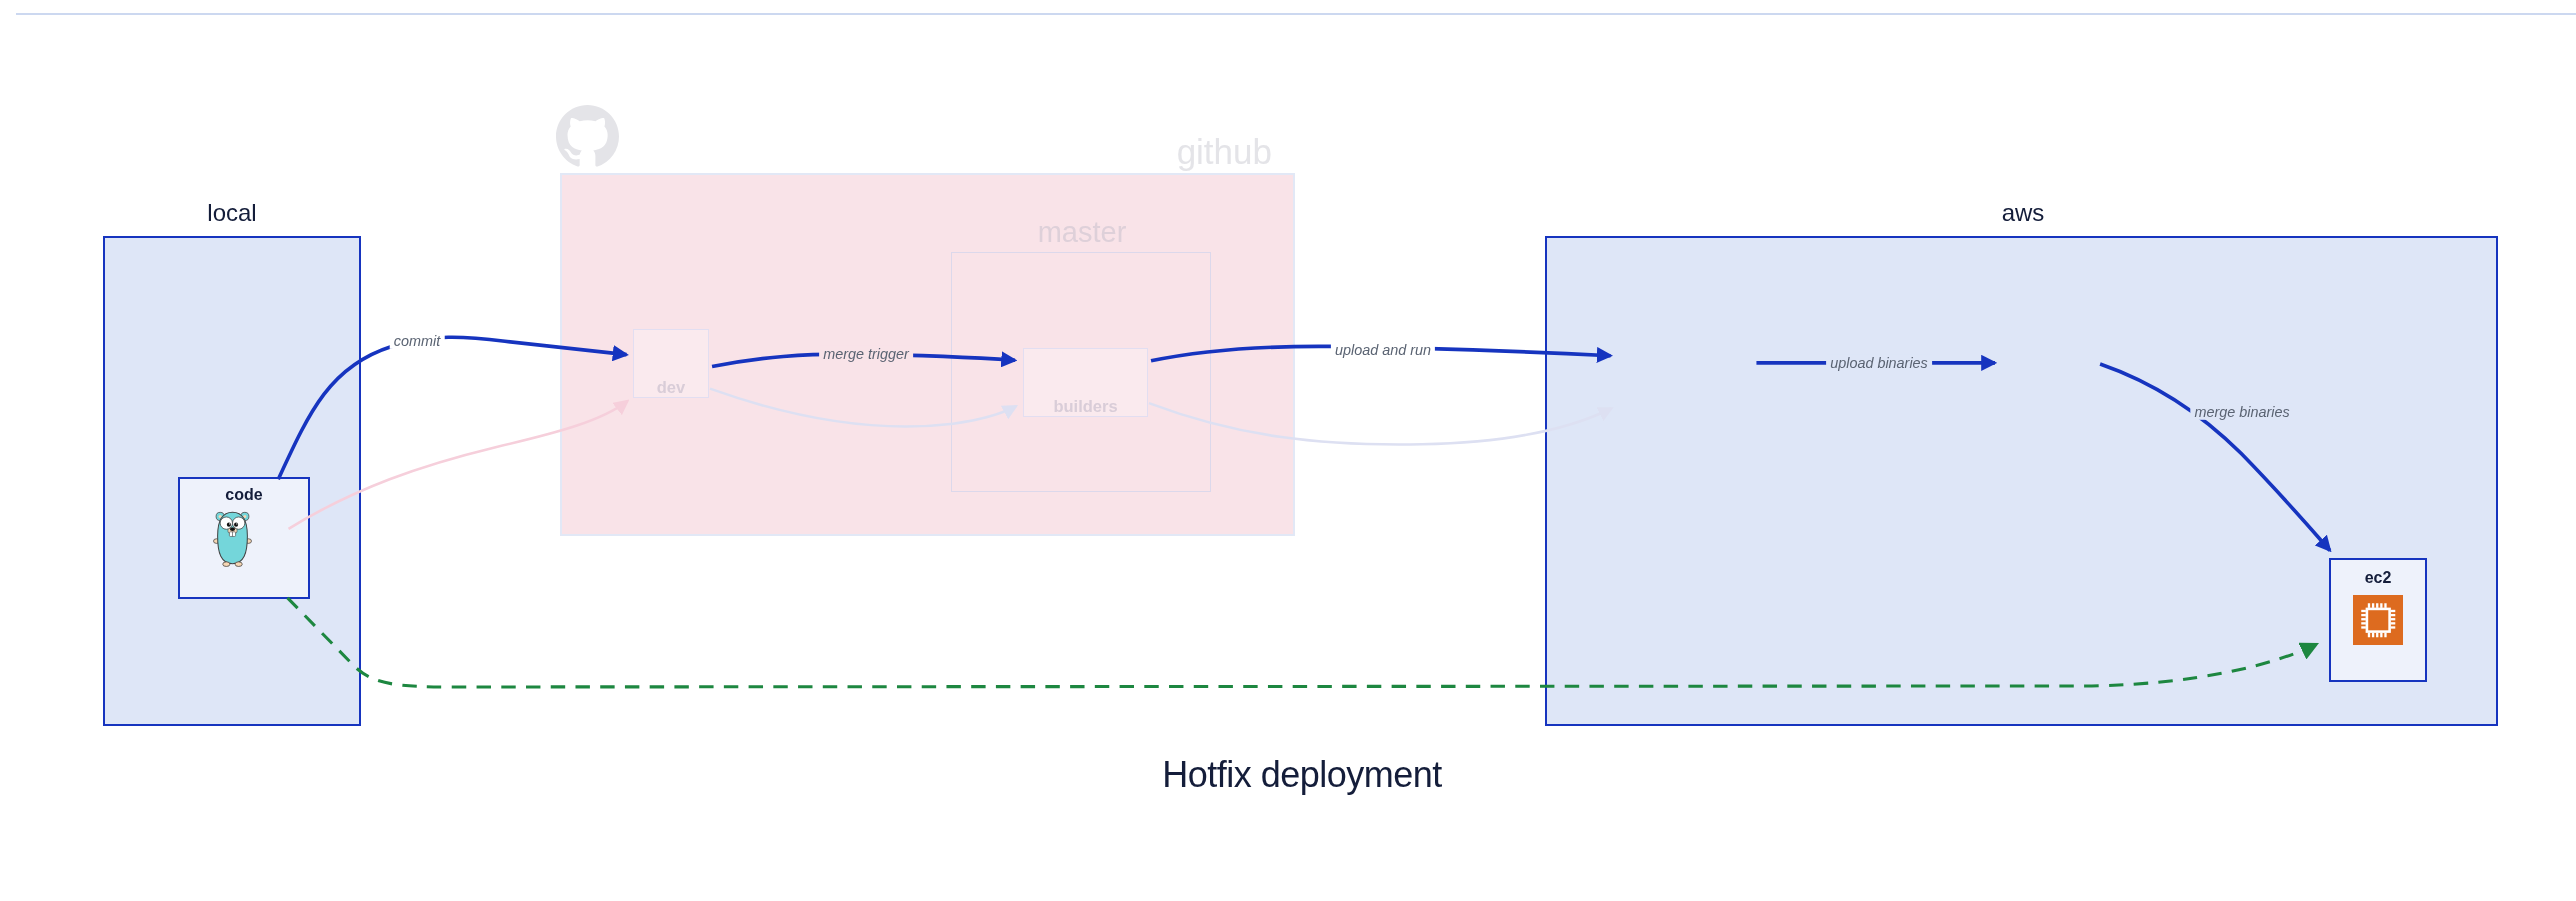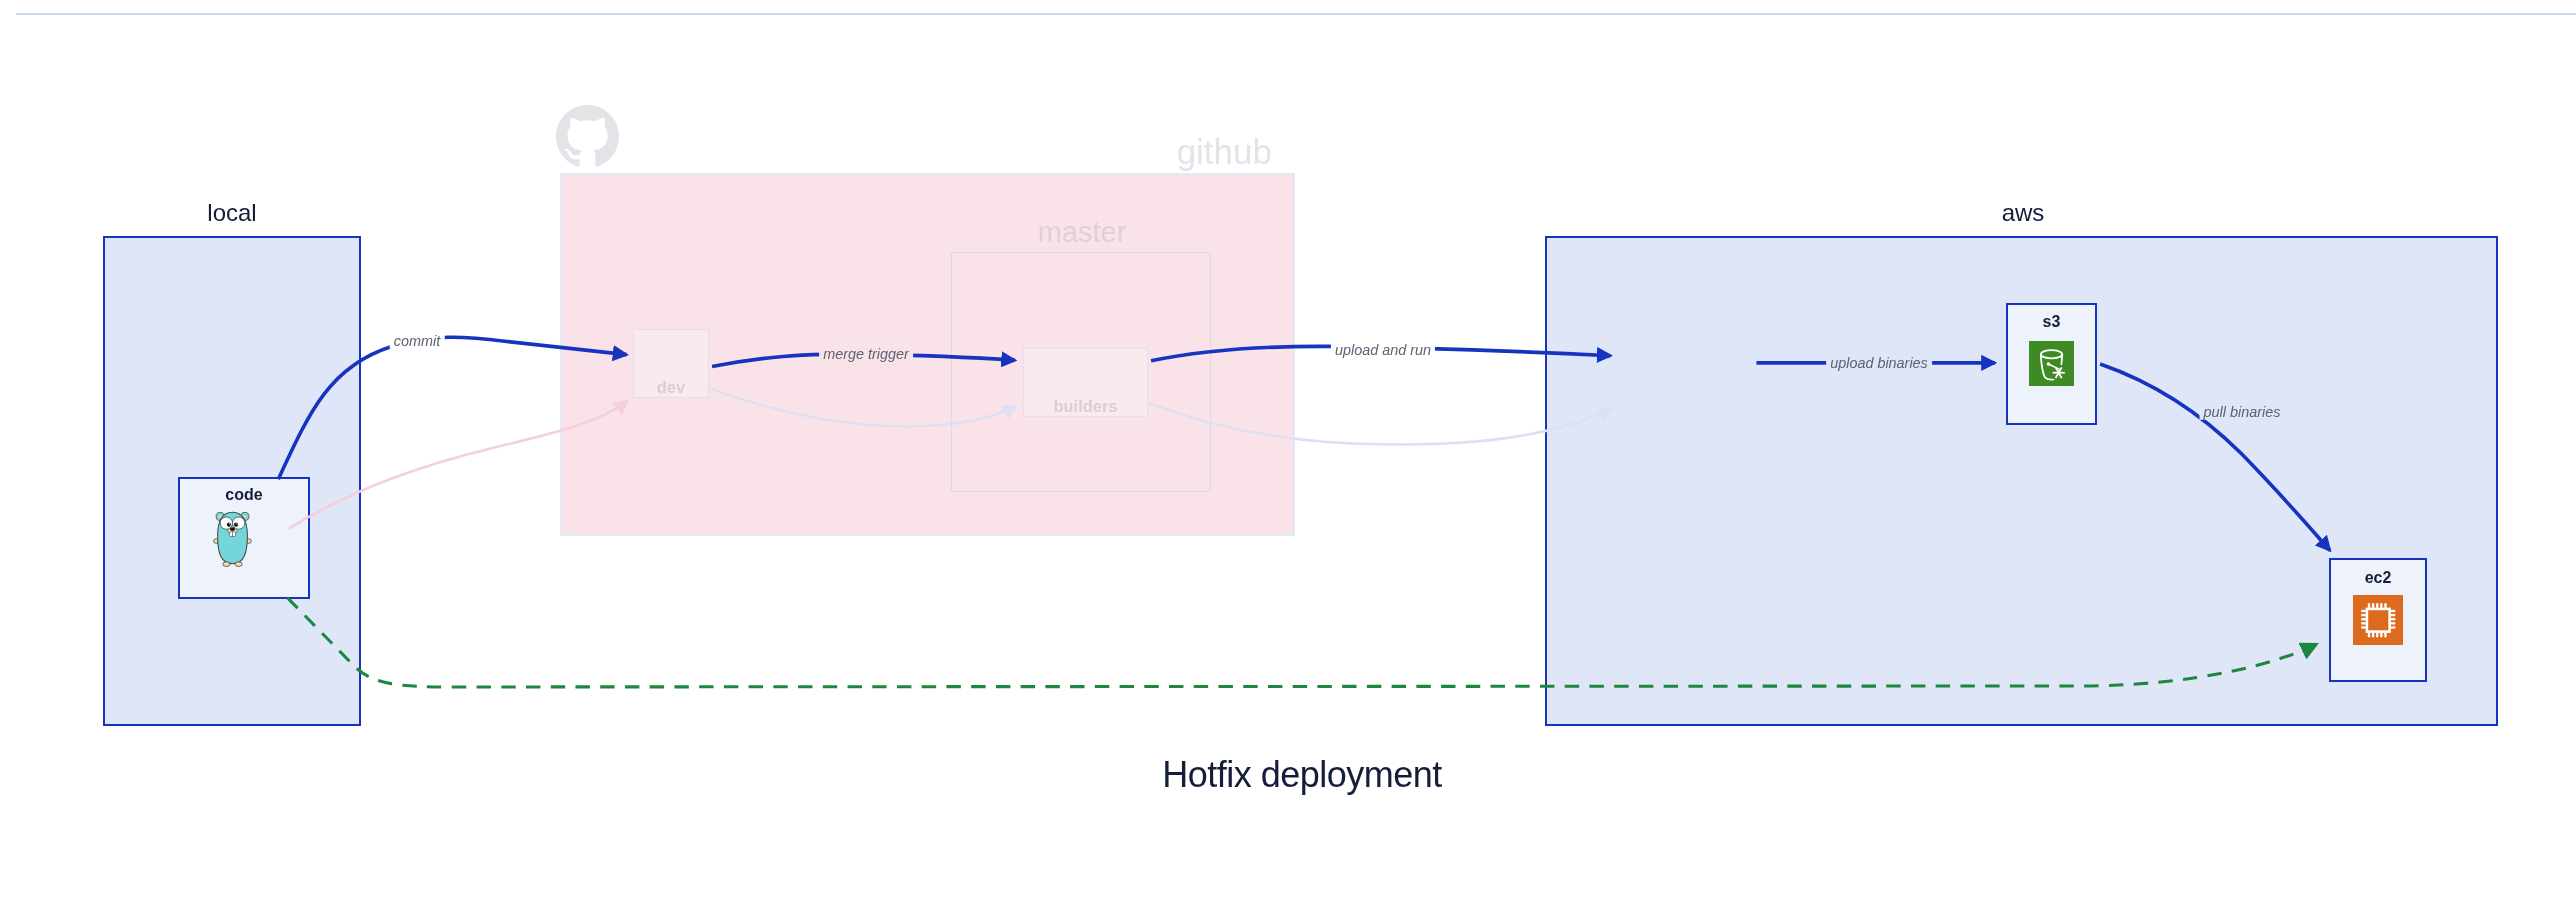--- a/index.html
+++ b/index.html
@@ -109,34 +109,20 @@
       <circle cx="32.5" cy="28.5" r="1.2" fill="#fff"></circle>
       <circle cx="46.5" cy="28.5" r="1.2" fill="#fff"></circle>
       <ellipse cx="38" cy="42" rx="9" ry="6" fill="#f6d7b4" stroke="#444" stroke-width="1.2"></ellipse>
       <ellipse cx="38" cy="39" rx="5" ry="3.5" fill="#111"></ellipse>
       <rect x="32" y="44" width="12" height="9" rx="2" fill="#fff" stroke="#444" stroke-width="1.2"></rect>
       <line x1="38" y1="44" x2="38" y2="53" stroke="#444" stroke-width="1.2"></line>
     </svg>
   </div>
 
 
-  <div class="node s3-node">
-    <div class="node-label" style="top:8.2px">s3</div>
-    <svg class="icon" style="left:20.6px;top:36px;width:45px;height:45px" viewBox="0 0 88 88">
-      <rect x="0" y="0" width="88" height="88" fill="#3e8b26"></rect>
-      <path d="M23 26 C24 45 27 63 31 71 C38 77 50 77 57 71 C61 63 64 45 65 26" class="white-stroke" stroke-width="3.5"></path>
-      <ellipse cx="44" cy="26" rx="21" ry="8" class="white-stroke" stroke-width="3.5"></ellipse>
-      <circle cx="58" cy="62" r="16" fill="#3e8b26"></circle>
-      <circle cx="38" cy="45" r="3.5" fill="#fff"></circle>
-      <line x1="38" y1="45" x2="61" y2="56" class="white-stroke" stroke-width="3"></line>
-      <line x1="46" y1="62" x2="70" y2="62" class="white-stroke" stroke-width="3.5"></line>
-      <line x1="52" y1="51.6" x2="64" y2="72.4" class="white-stroke" stroke-width="3.5"></line>
-      <line x1="64" y1="51.6" x2="52" y2="72.4" class="white-stroke" stroke-width="3.5"></line>
-    </svg>
-  </div>
 
   <div class="node ec2-node">
     <div class="node-label" style="top:9.3px">ec2</div>
     <svg class="icon" style="left:21.6px;top:35px;width:50px;height:50px" viewBox="0 0 97 97">
       <rect x="0" y="0" width="97" height="97" fill="#dd6b1f"></rect>
       <rect x="27" y="27" width="44" height="44" class="white-stroke" stroke-width="5"></rect>
       <g stroke="#fff" stroke-width="4.5">
         <line x1="31" y1="16" x2="31" y2="25"></line>
           <line x1="39" y1="16" x2="39" y2="25"></line>
           <line x1="47" y1="16" x2="47" y2="25"></line>
@@ -186,18 +172,18 @@
     <path class="edge-blue" d="M2234 700 C2340 678 2450 671 2580 672 C2740 674 2960 682 3126 690" marker-end="url(#ah-blue)"></path>
     <path class="edge-blue" d="M3409 704 L3872 704" marker-end="url(#ah-blue)"></path>
     <path class="edge-blue" d="M4076 706 C4180 742 4270 800 4350 880 C4430 962 4480 1020 4522 1068" marker-end="url(#ah-blue)"></path>
     <path class="edge-green" d="M558 1160 L688 1293 C724 1328 770 1333 880 1333 L4060 1331 C4260 1327 4410 1292 4496 1250" marker-end="url(#ah-green)"></path>
   </svg>
 
   <div class="edge-label bg-white lb-commit">commit</div>
   <div class="edge-label bg-pink lb-merge">merge trigger</div>
   <div class="edge-label bg-white lb-uploadrun">upload and run</div>
   <div class="edge-label bg-aws lb-uploadbin">upload binaries</div>
-  <div class="edge-label bg-aws lb-pullbin">pull binaries</div>
+  <div class="edge-label bg-aws lb-pullbin">merge binaries</div>
 
   <div class="title">Hotfix deployment</div>
 
 </div>
 
 
 </body></html>

